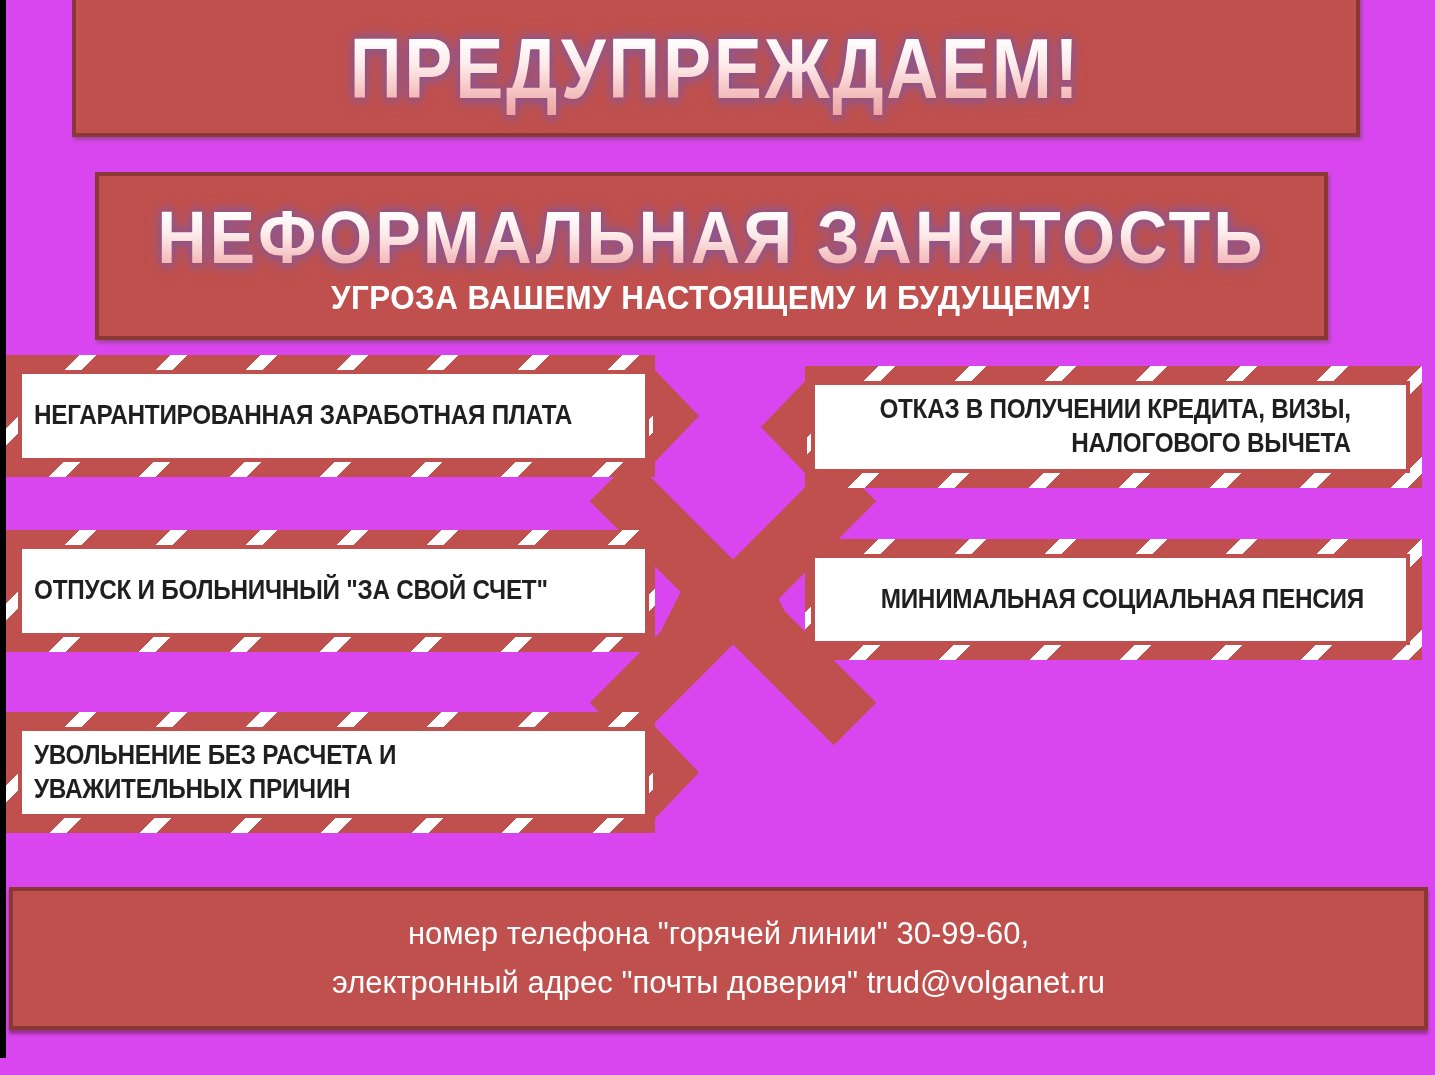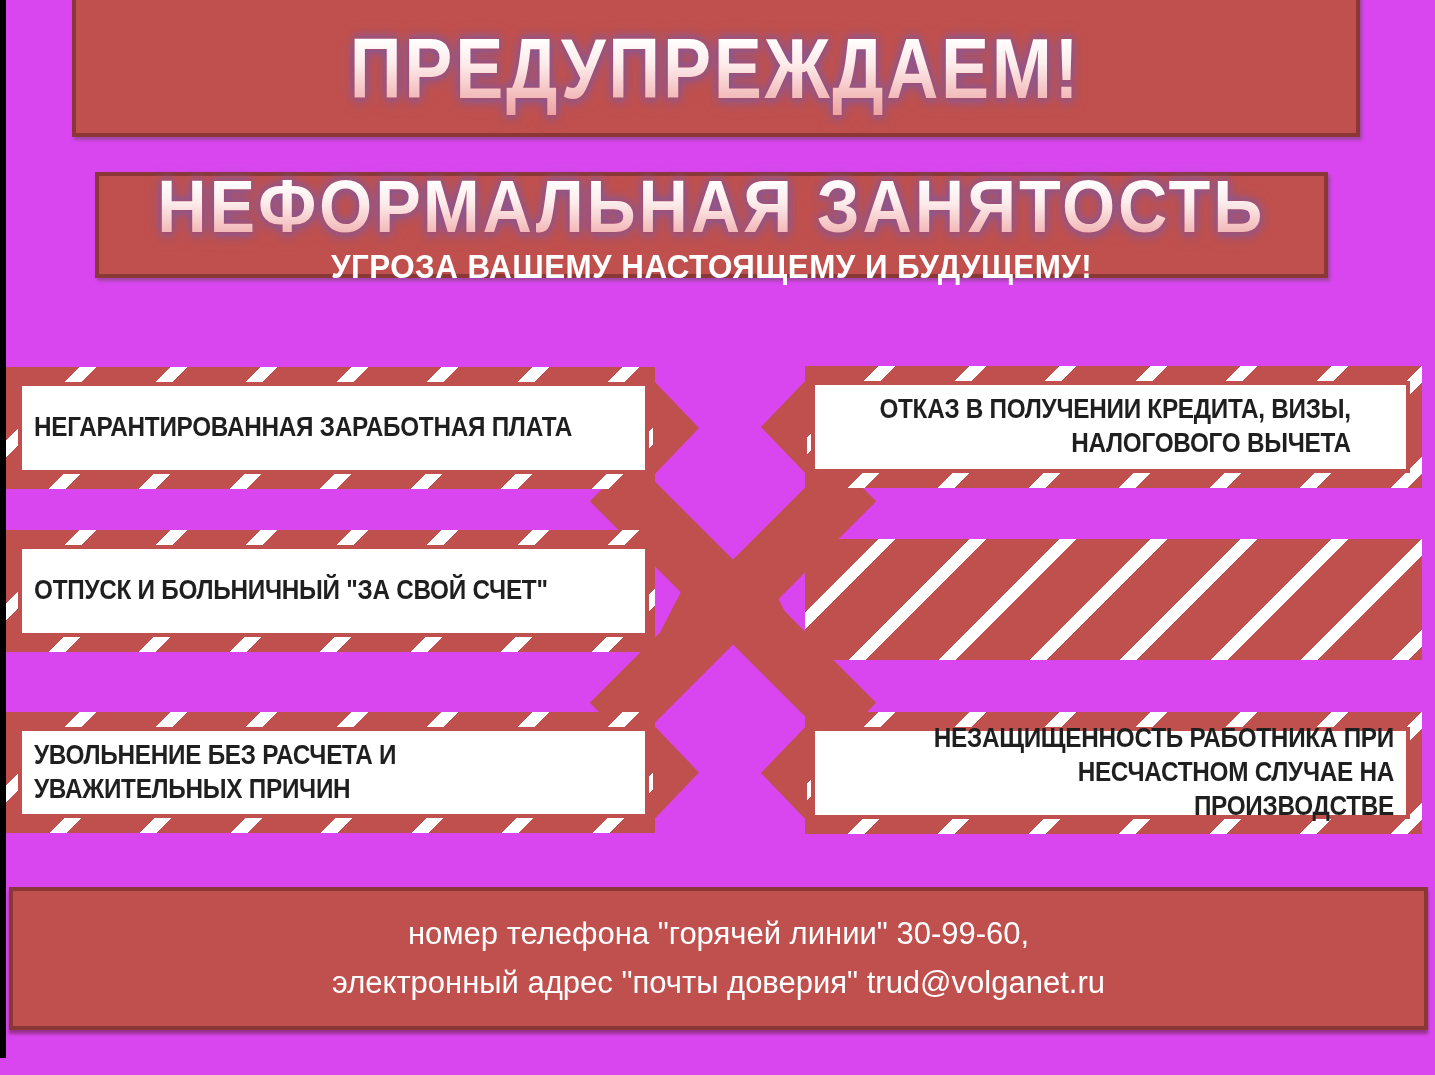--- a/index.html
+++ b/index.html
@@ -10,21 +10,21 @@
   .edge-strip { position:absolute; left:0; top:0; width:6px; height:1058px; background:#000000; }
 
   
   .banner {
     position:absolute; box-sizing:border-box;
     background:#c0504d; border:4px solid #8a3836;
     box-shadow:2px 3px 3px rgba(90,70,70,.45);
   }
   #warning-banner { left:72px; top:-8px; width:1288px; height:145px;
     display:flex; align-items:center; justify-content:center; }
-  #main-banner { left:95px; top:172px; width:1233px; height:106px;
+  #main-banner { left:95px; top:172px; width:1233px; height:168px;
     display:flex; flex-direction:column; align-items:center; justify-content:center; }
 
   .glow-title {
     display:inline-block; font-weight:bold; letter-spacing:3px;
     color:transparent;
     background:linear-gradient(180deg,#ffffff 18%,#fdecec 45%,#f4bfbf 75%,#ec9f9f 100%);
     -webkit-background-clip:text; background-clip:text;
     filter:drop-shadow(0 0 1px rgba(195,70,70,.95))
            drop-shadow(0 0 4px rgba(123,90,166,.95))
            drop-shadow(0 1px 6px rgba(123,90,166,.65));
@@ -59,21 +59,21 @@
   .arrow { position:absolute; top:50%; background:#c0504d; }
   .tri-right { right:-44px; width:46px; height:96px; transform:translateY(-50%);
     clip-path:polygon(0 0,100% 50%,0 100%); }
   .tri-left  { left:-44px;  width:46px; height:96px; transform:translateY(-50%);
     clip-path:polygon(100% 0,0 50%,100% 100%); }
   .chev-right { right:-54px; width:66px; height:150px; transform:translateY(-50%);
     clip-path:polygon(0 0,36% 0,100% 50%,36% 100%,0 100%,58% 50%); }
   .chev-left  { left:-54px;  width:66px; height:150px; transform:translateY(-50%);
     clip-path:polygon(100% 0,64% 0,0 50%,64% 100%,100% 100%,42% 50%); }
 
-  #risk-l1 { left:6px;  top:367px; width:649px; height:122px; }
+  #risk-l1 { left:6px;  top:355px; width:649px; height:122px; }
   #risk-l2 { left:6px;  top:530px; width:649px; height:122px; }
   #risk-l3 { left:6px;  top:712px; width:649px; height:121px; }
   #risk-r1 { left:805px; top:366px; width:617px; height:122px; }
   #risk-r2 { left:805px; top:539px; width:617px; height:121px; }
   #risk-r3 { left:805px; top:712px; width:617px; height:122px; }
 
   
   #x-mark { position:absolute; left:568px; top:437px; width:330px; height:330px; }
   .x-bar { position:absolute; left:50%; top:50%; width:345px; height:60px; background:#c0504d; }
   .x-bar.a { transform:translate(-50%,-50%) rotate(45deg); }
@@ -136,29 +136,24 @@
     <div class="arrow tri-left"></div>
     <div class="panel">
       <span class="panel-text">ОТКАЗ В ПОЛУЧЕНИИ КРЕДИТА, ВИЗЫ,
 НАЛОГОВОГО ВЫЧЕТА</span>
     </div>
   </div>
 
   <div class="ribbon right" id="risk-r2">
     <div class="tape"></div>
     <div class="arrow chev-left"></div>
+    <div class="panel">
+      <span class="panel-text">МИНИМАЛЬНАЯ СОЦИАЛЬНАЯ ПЕНСИЯ</span>
+    </div>
   </div>
 
-  <div class="ribbon right" id="risk-r3">
-    <div class="tape"></div>
-    <div class="arrow tri-left"></div>
-    <div class="panel">
-      <span class="panel-text">НЕЗАЩИЩЕННОСТЬ РАБОТНИКА ПРИ
-НЕСЧАСТНОМ СЛУЧАЕ НА ПРОИЗВОДСТВЕ</span>
-    </div>
-  </div>
 
   <div class="banner" id="footer-banner">
     <div class="footer-line">номер телефона "горячей линии" 30-99-60,</div>
     <div class="footer-line">электронный адрес "почты доверия" trud@volganet.ru</div>
   </div>
 
 </div>
 
 </body></html>

